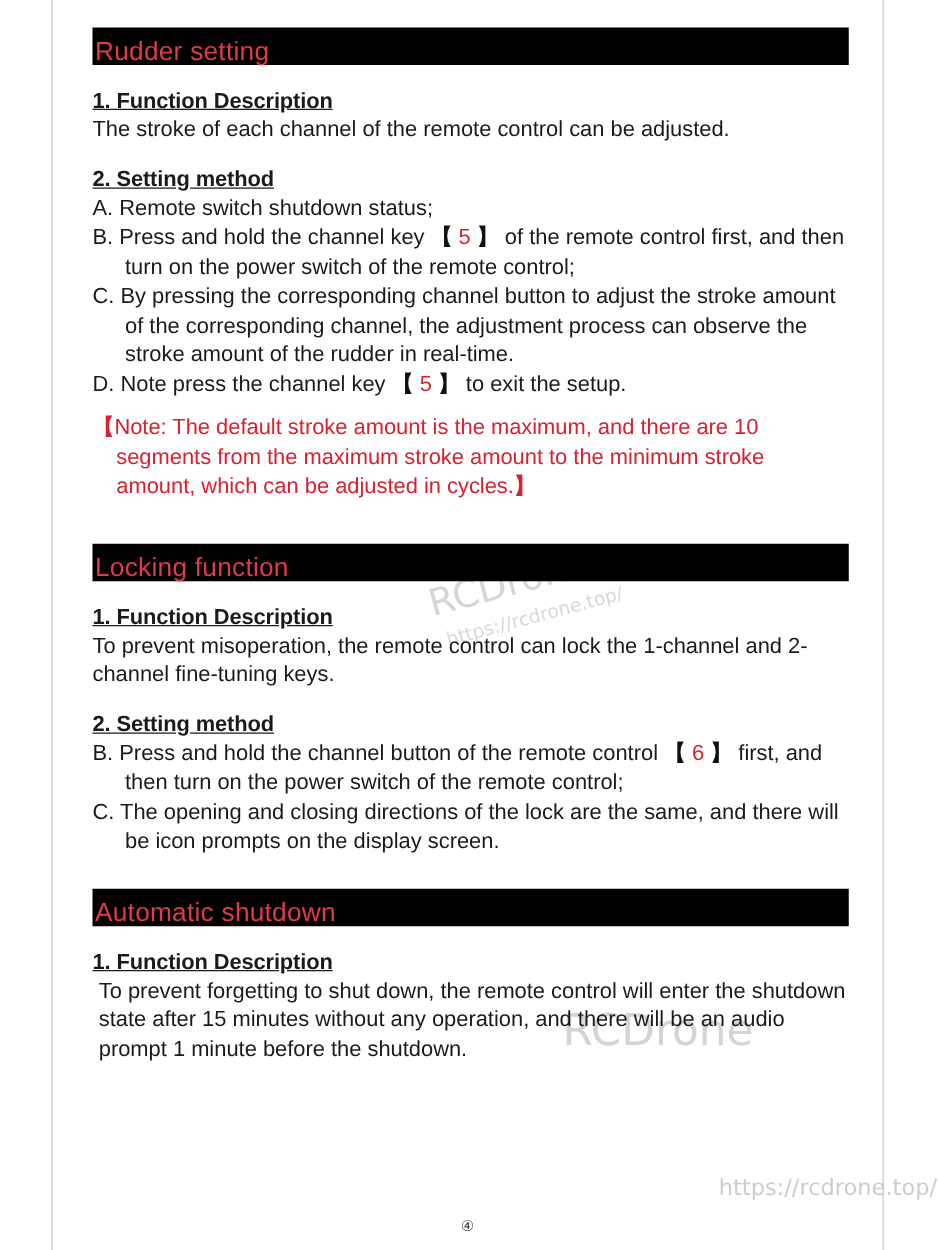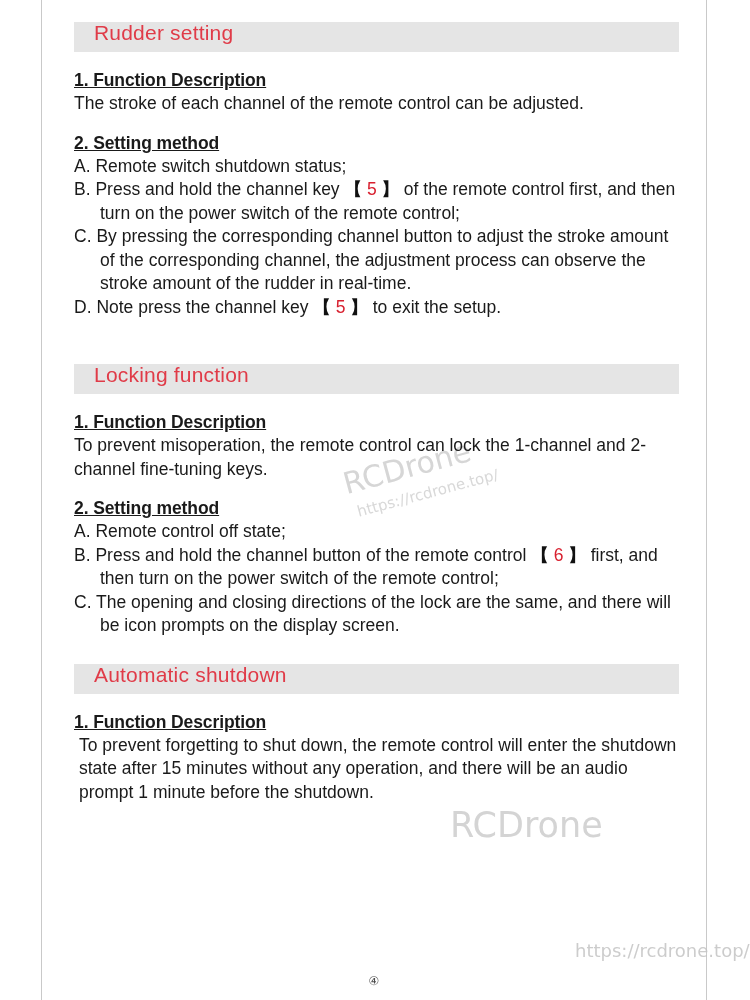--- a/index.html
+++ b/index.html
@@ -25,25 +25,25 @@
     background: #fff;
   }
   #content {
     position: absolute;
     left: 0; right: 0; top: 0; bottom: 0;
     padding: 22px 27px 0 32px;
   }
 
   
   .sec-bar {
-    background: #e5e5e5;
+    background: #000000;
     height: 30px;
     display: flex;
-    align-items: flex-start;
-    padding-left: 20px;
+    align-items: flex-end;
+    padding-left: 2px;
     margin-bottom: 18px;
     position: relative;
     z-index: 2;
   }
   .sec-bar .sec-title {
     color: #e03b48;
     font-size: 21px;
     line-height: 21px;
     letter-spacing: .2px;
     white-space: nowrap;
@@ -203,39 +203,36 @@
       <li class="step">
         <span class="lbl">D.</span>
         <span>Note press the channel key</span>
         <span class="key"><span class="brk">【</span>&nbsp;<span class="num">5</span>&nbsp;<span class="brk">】</span></span>
         <span>to exit the setup.</span>
       </li>
     </ul>
 
     <div class="gap-sm"></div>
 
+    <p class="note"><span class="brk">【</span><span>Note: The default stroke amount is the maximum, and there are 10 segments from the maximum stroke amount to the minimum stroke amount, which can be adjusted in cycles.</span><span class="brk">】</span></p>
 
     <div class="gap-xl"></div>
 
     <div class="sec-bar">
       <span class="sec-title">Locking function</span>
     </div>
 
     <div class="h-num">1. Function Description</div>
     <p class="para">To prevent misoperation, the remote control can lock the 1-channel and 2-channel fine-tuning keys.</p>
 
     <div class="gap-md"></div>
 
     <div class="h-num">2. Setting method</div>
 
     <ul class="steps">
-      <li class="step">
-        <span class="lbl">A.</span>
-        <span>Remote control off state;</span>
-      </li>
       <li class="step">
         <span class="lbl">B.</span>
         <span>Press and hold the channel button of the remote control</span>
         <span class="key"><span class="brk">【</span>&nbsp;<span class="num">6</span>&nbsp;<span class="brk">】</span></span>
         <span>first, and then turn on the power switch of the remote control;</span>
       </li>
       <li class="step">
         <span class="lbl">C.</span>
         <span>The opening and closing directions of the lock are the same, and there will be icon prompts on the display screen.</span>
       </li>

